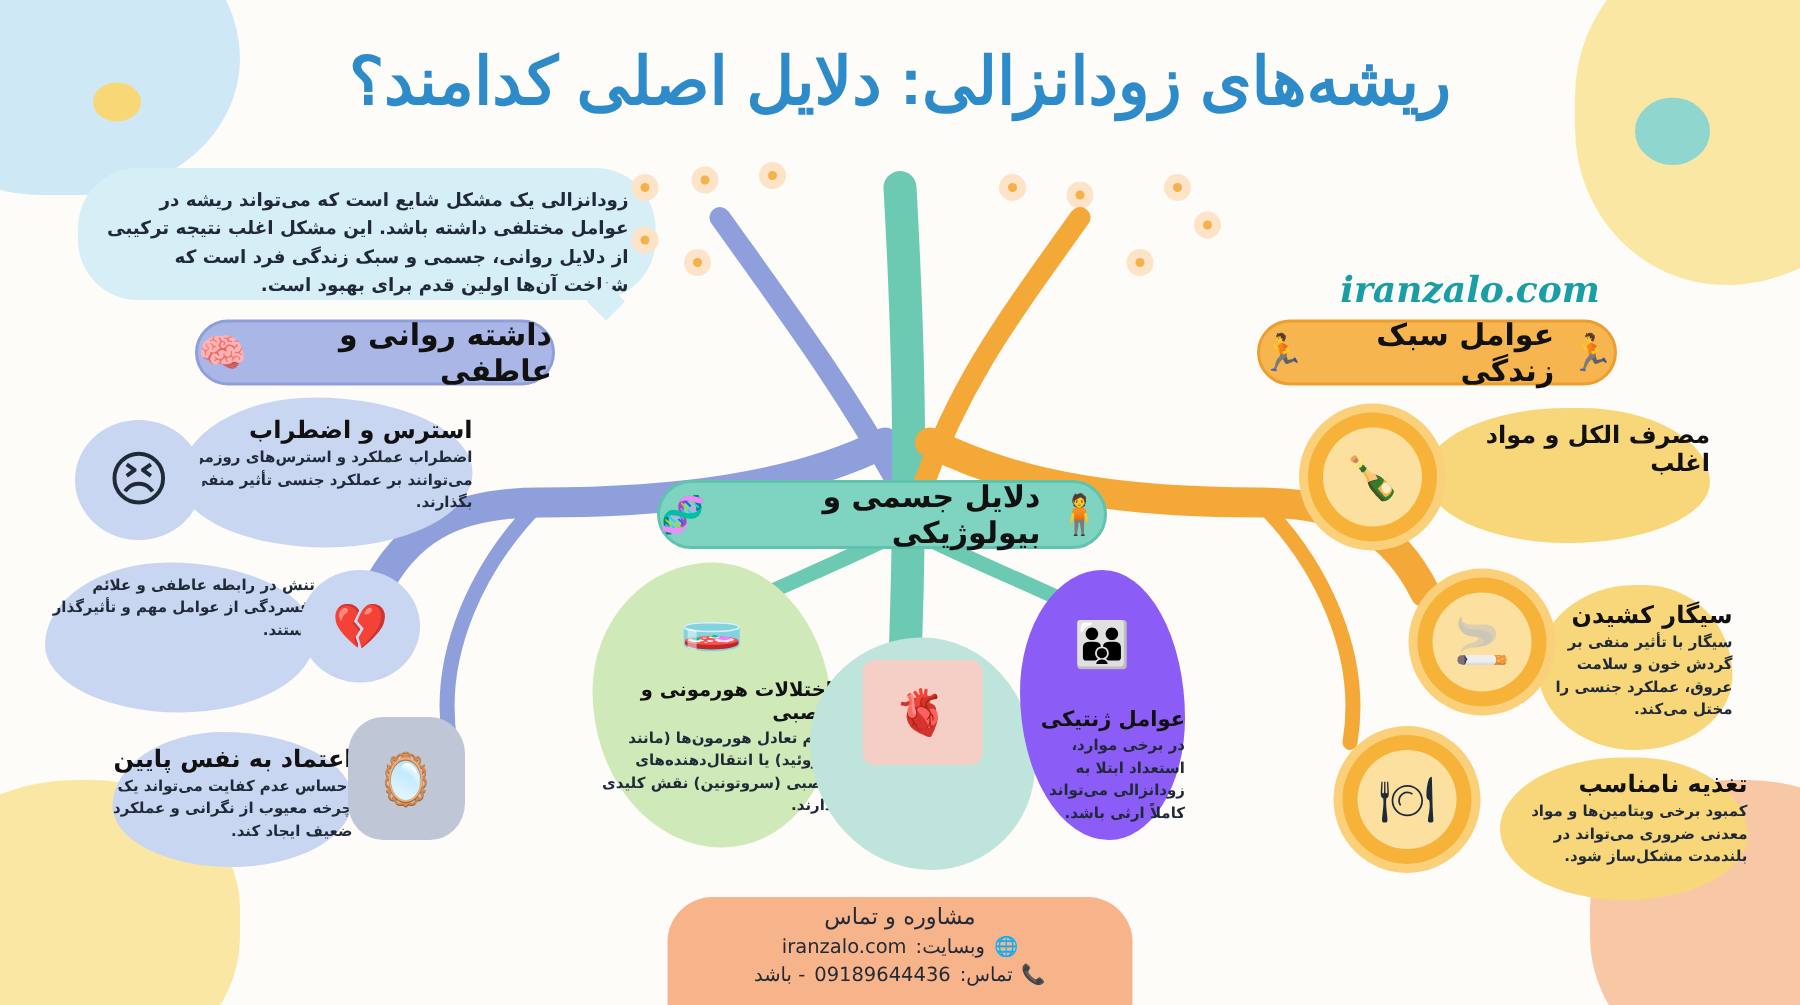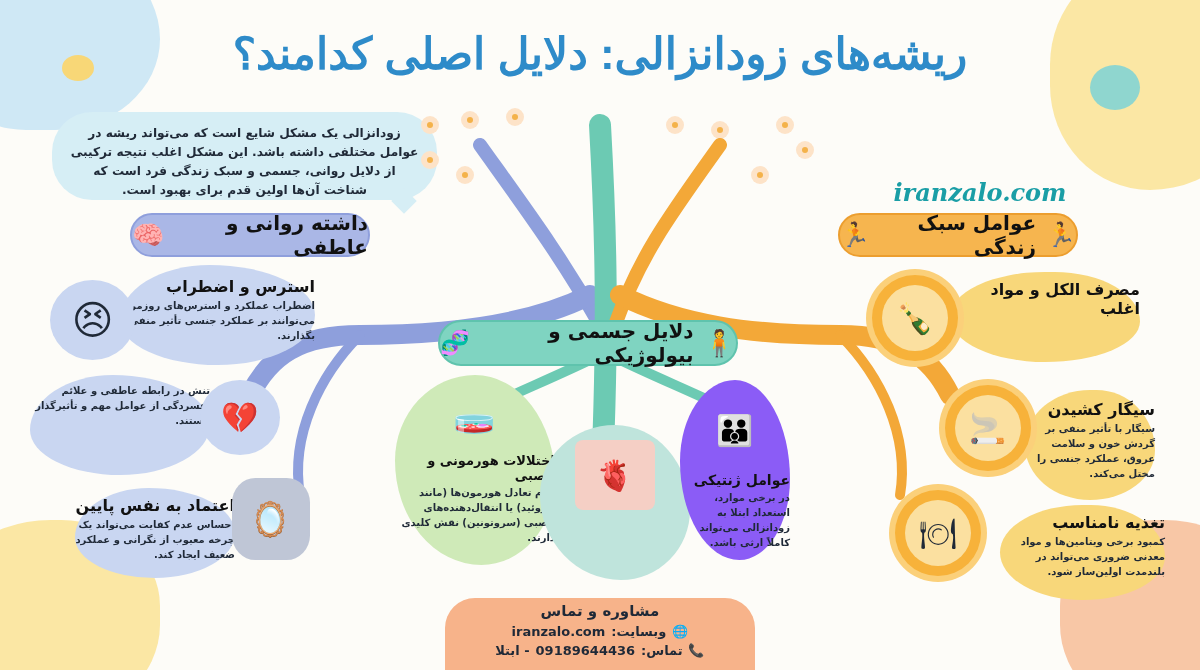--- a/index.html
+++ b/index.html
@@ -4,21 +4,21 @@
 <style>
   *{box-sizing:border-box;margin:0;padding:0}
   html,body{width:1200px;height:670px;overflow:hidden}
   body{background:#fdfcf8;font-family:"DejaVu Sans","Liberation Sans",sans-serif;position:relative;color:#1f2937}
   .abs{position:absolute}
   .blob{position:absolute;border-radius:50%}
   
   .title{position:absolute;left:150px;top:28px;width:900px;text-align:center;direction:rtl;
     font-family:Liberation Sans, sans-serif;font-weight:bold;font-size:44px;color:#2e8bc9;letter-spacing:-1px}
   .intro{position:absolute;left:52px;top:112px;width:385px;height:88px;background:#d6eef5;border-radius:40px;
-    direction:rtl;text-align:center;padding:12px 18px;font-size:12.2px;font-weight:bold;line-height:19px;color:#1f2937}
+    direction:rtl;text-align:right;padding:12px 18px;font-size:12.2px;font-weight:bold;line-height:19px;color:#1f2937}
   .intro:after{content:"";position:absolute;right:24px;bottom:-10px;width:18px;height:18px;background:#d6eef5;transform:rotate(45deg)}
   .site{position:absolute;left:880px;top:178px;width:200px;font-family:"DejaVu Serif",serif;font-weight:bold;
     font-style:italic;font-size:24px;color:#1a9ea6;text-align:center}
   
   .pill{position:absolute;border-radius:30px;direction:rtl;font-weight:bold;font-size:20px;color:#111;
     display:flex;align-items:center;justify-content:center;gap:10px}
   .pill-psy{left:130px;top:213px;width:240px;height:44px;background:#aab7e6;border:2px solid #8f9fdc}
   .pill-bio{left:438px;top:320px;width:300px;height:46px;background:#7fd4c1;border:2px solid #5fc3ad}
   .pill-life{left:838px;top:213px;width:240px;height:44px;background:#f6b54f;border:2px solid #ec9e2f}
   
@@ -28,21 +28,21 @@
   .c-blue{background:#c9d6f1;border-radius:46% 54% 50% 50%/55% 50% 50% 45%}
   .c-green{background:#cfeab8;border-radius:50% 50% 46% 54%/45% 55% 45% 55%}
   .c-pink{background:#bfe4dc;border-radius:50% 50% 46% 54%/45% 55% 45% 55%}
   .c-teal{background:#8b5cf6;border-radius:50% 50% 46% 54%/45% 55% 45% 55%}
   .c-yellow{background:#f8d77a;border-radius:50% 45% 50% 50%/50% 55% 45% 50%}
   .icon-box{position:absolute;display:flex;align-items:center;justify-content:center}
   .sun{position:absolute;width:86px;height:86px;border-radius:50%;background:#f7b23a;
     box-shadow:0 0 0 6px #fbd07a;display:flex;align-items:center;justify-content:center}
   .sun .in{width:66px;height:66px;border-radius:50%;background:#fbe0a0;display:flex;align-items:center;justify-content:center;font-size:30px}
   .contact{position:absolute;left:445px;top:598px;width:310px;height:72px;background:#f7b38a;border-radius:30px 30px 0 0;
-    direction:rtl;text-align:center;font-weight:bold;font-size:13px;color:#1f2937;padding-top:4px}
+    direction:rtl;text-align:center;font-weight:normal;font-size:13px;color:#1f2937;padding-top:4px}
   .contact .h{font-size:15px;margin-bottom:2px}
   .contact .row{display:flex;justify-content:center;align-items:center;gap:6px;line-height:19px}
 </style>
 </head>
 <body>
 
 <div class="blob" style="left:-60px;top:-60px;width:220px;height:190px;background:#cfe8f5;border-radius:40% 60% 55% 45%"></div>
 <div class="blob" style="left:1050px;top:-40px;width:220px;height:230px;background:#fbe7a4;border-radius:50% 40% 60% 50%"></div>
 <div class="blob" style="left:-70px;top:520px;width:230px;height:200px;background:#fbe7a4;border-radius:55% 45% 50% 50%"></div>
 <div class="blob" style="left:1060px;top:520px;width:220px;height:200px;background:#f8c7a6;border-radius:45% 55% 50% 50%"></div>
@@ -152,32 +152,32 @@
 <div class="card c-yellow" style="left:1025px;top:390px;width:130px;height:110px;padding-top:10px">
   <h3>سیگار کشیدن</h3>
   <p>سیگار با تأثیر منفی بر گردش خون و سلامت عروق، عملکرد جنسی را مختل می‌کند.</p>
 </div>
 <div class="sun" style="left:945px;top:385px">
     <div class="in">🚬</div>
   </div>
 
 <div class="card c-yellow" style="left:1000px;top:505px;width:165px;height:95px;padding-top:8px">
   <h3>تغذیه نامناسب</h3>
-  <p>کمبود برخی ویتامین‌ها و مواد معدنی ضروری می‌تواند در بلندمدت اولین‌ساز شود.</p>
+  <p>کمبود برخی ویتامین‌ها و مواد معدنی ضروری می‌تواند در بلندمدت مشکل‌ساز شود.</p>
 </div>
 <div class="sun" style="left:895px;top:490px">
     <div class="in">🍽</div>
   </div>
 
 <div class="contact">
   <div class="h">مشاوره و تماس</div>
   <div class="row">
     <span>🌐</span>
     <span>وبسایت:</span>
     <span>iranzalo.com</span>
   </div>
   <div class="row">
     <span>📞</span>
     <span>تماس:</span>
     <span>09189644436</span>
-    <span>- ابتلا</span>
+    <span>- باشد</span>
   </div>
 </div>
 
 </body></html>

